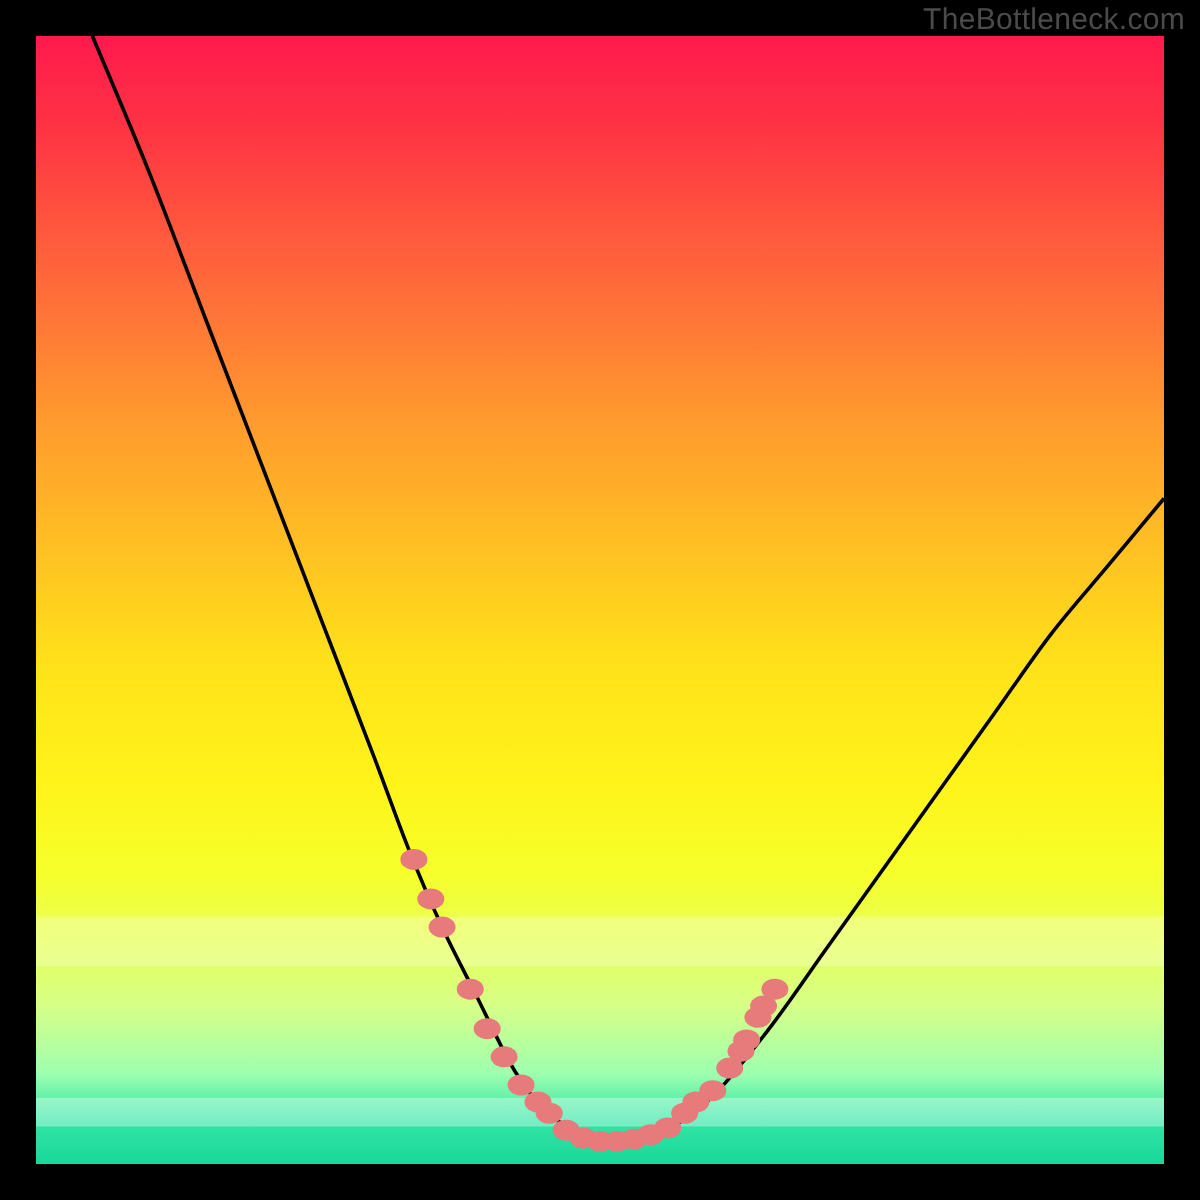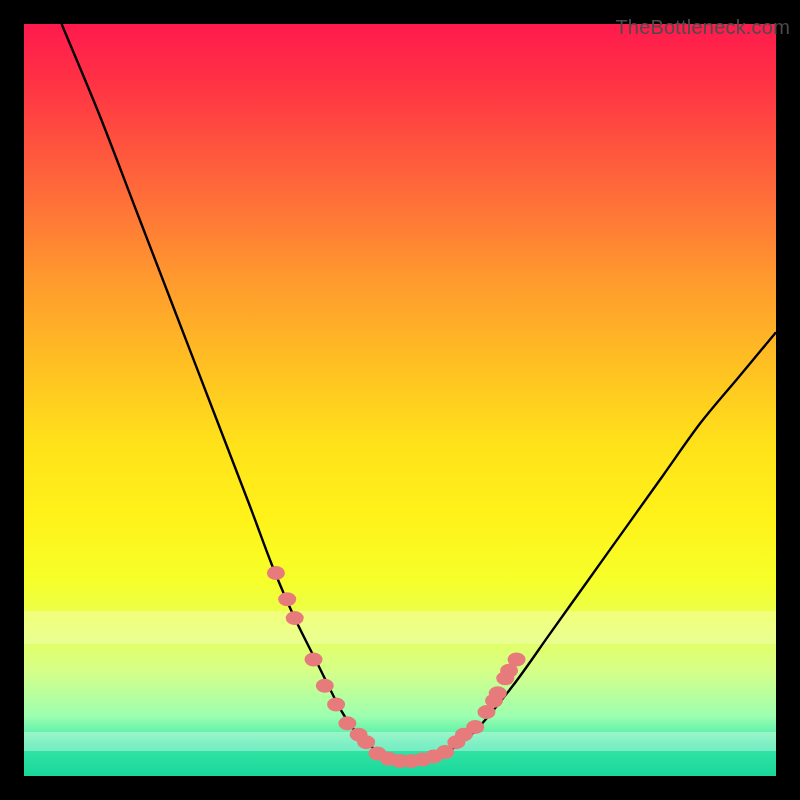--- a/index.html
+++ b/index.html
@@ -41,21 +41,21 @@
   .band1 { top: 78%; height: 4.5%; background: rgba(255,255,255,0.28); }
   .band2 { top: 94.2%; height: 2.5%; background: rgba(255,255,255,0.35); }
   svg.plot {
     position: absolute;
     left: 0; top: 0;
     width: 100%; height: 100%;
     overflow: visible;
   }
   .watermark {
     position: absolute;
-    top: 16px;
+    top: 2px;
     right: 10px;
     color: #4b4b4b;
     font-size: 20px;
     font-weight: 500;
     letter-spacing: 0.2px;
     user-select: none;
   }
 </style>
 </head>
 <body>

